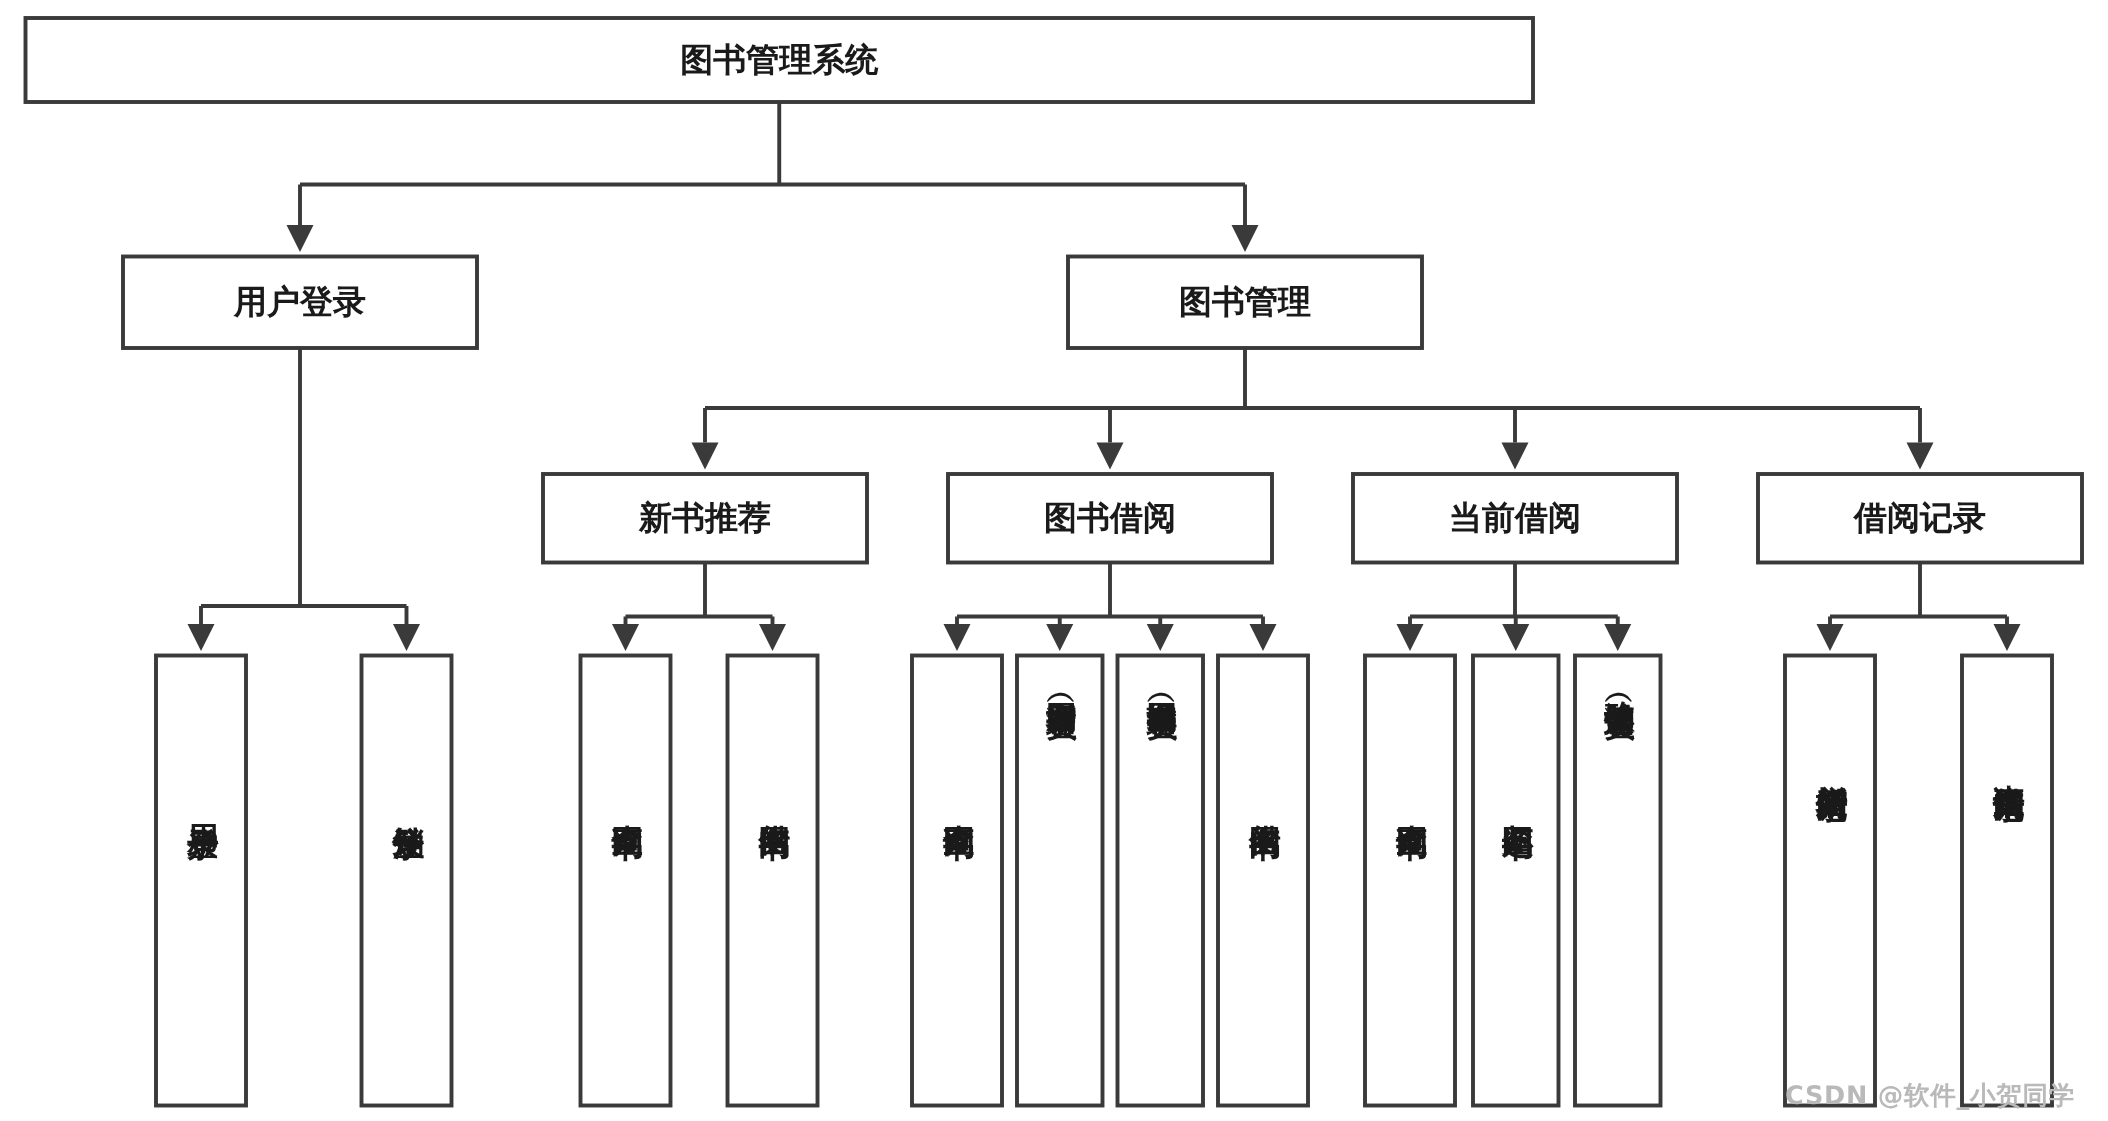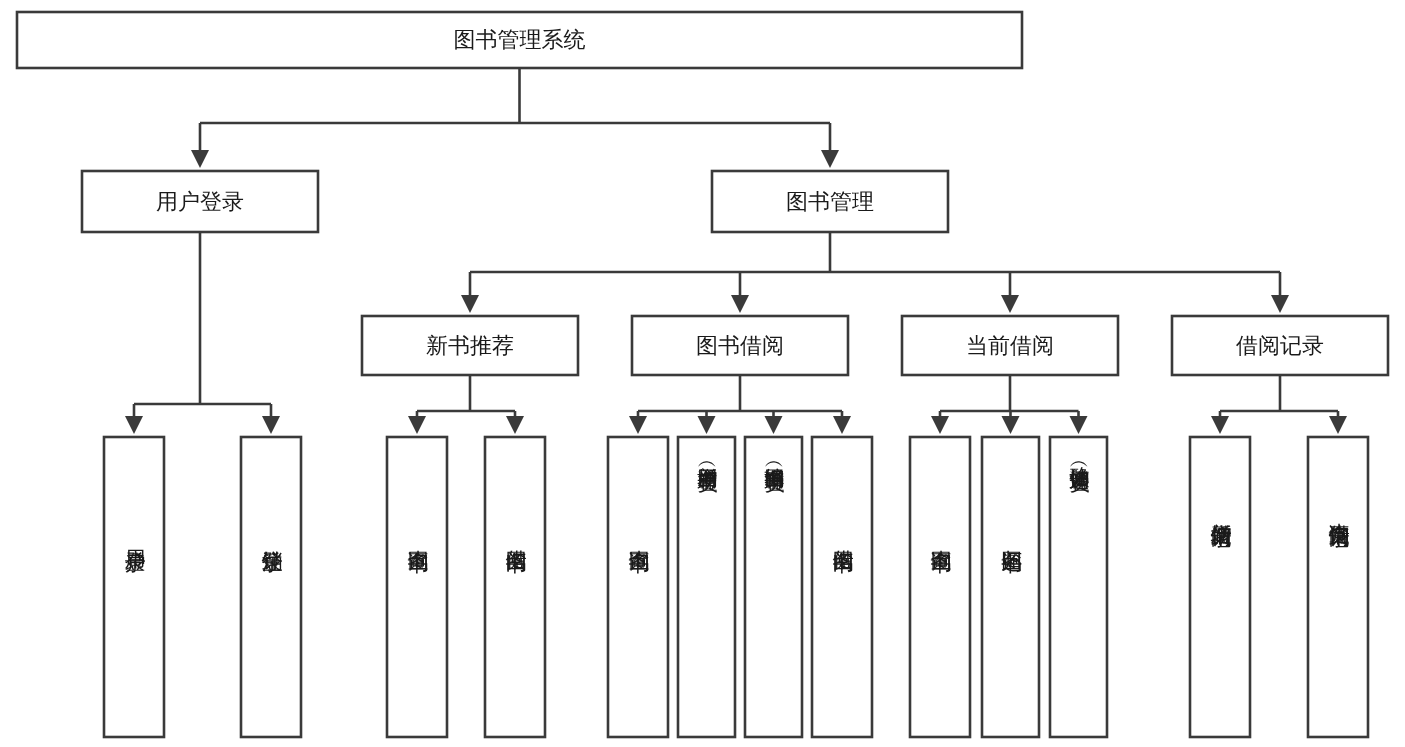--- a/index.html
+++ b/index.html
@@ -11,20 +11,21 @@
     width: 1405px;
     height: 747px;
     font-family: "DejaVu Sans", "Liberation Sans", sans-serif;
     overflow: hidden;
   }
   #diagram-root {
     position: relative;
     width: 1244px;
     height: 747px;
     background: #ffffff;
+    font-weight: bold;
   }
   svg.canvas {
     position: absolute;
     inset: 0;
     width: 1405px;
     height: 747px;
   }
   .node-rect {
     fill: #ffffff;
     stroke: #3a3a3a;
@@ -207,13 +208,14 @@
       <div class="leaf-label" style="font-size: 21px; left: 626.5px; top: 533px;">查询图书</div>
       <div class="leaf-label" style="font-size: 20px; left: 695.5px; top: 451px;">新增图书（管理员）</div>
       <div class="leaf-label" style="font-size: 20px; left: 762.5px; top: 451px;">编辑图书（管理员）</div>
       <div class="leaf-label" style="font-size: 21px; left: 830.5px; top: 533px;">借阅图书</div>
       <div class="leaf-label" style="font-size: 21px; left: 928.5px; top: 533px;">查询图书</div>
       <div class="leaf-label" style="font-size: 21px; left: 999px; top: 533px;">归还图书</div>
       <div class="leaf-label" style="font-size: 20px; left: 1067.5px; top: 451px;">确认归还（管理员）</div>
       <div class="leaf-label" style="font-size: 21px; left: 1208.5px; top: 506px;">新增借阅记录</div>
       <div class="leaf-label" style="font-size: 21px; left: 1326.5px; top: 506px;">查询借阅记录</div>
     </div>
+  <div class="watermark" id="watermark" style="left:1190px; top:719px;">CSDN @软件_小贺同学</div>
 </div>
 
 </body></html>

